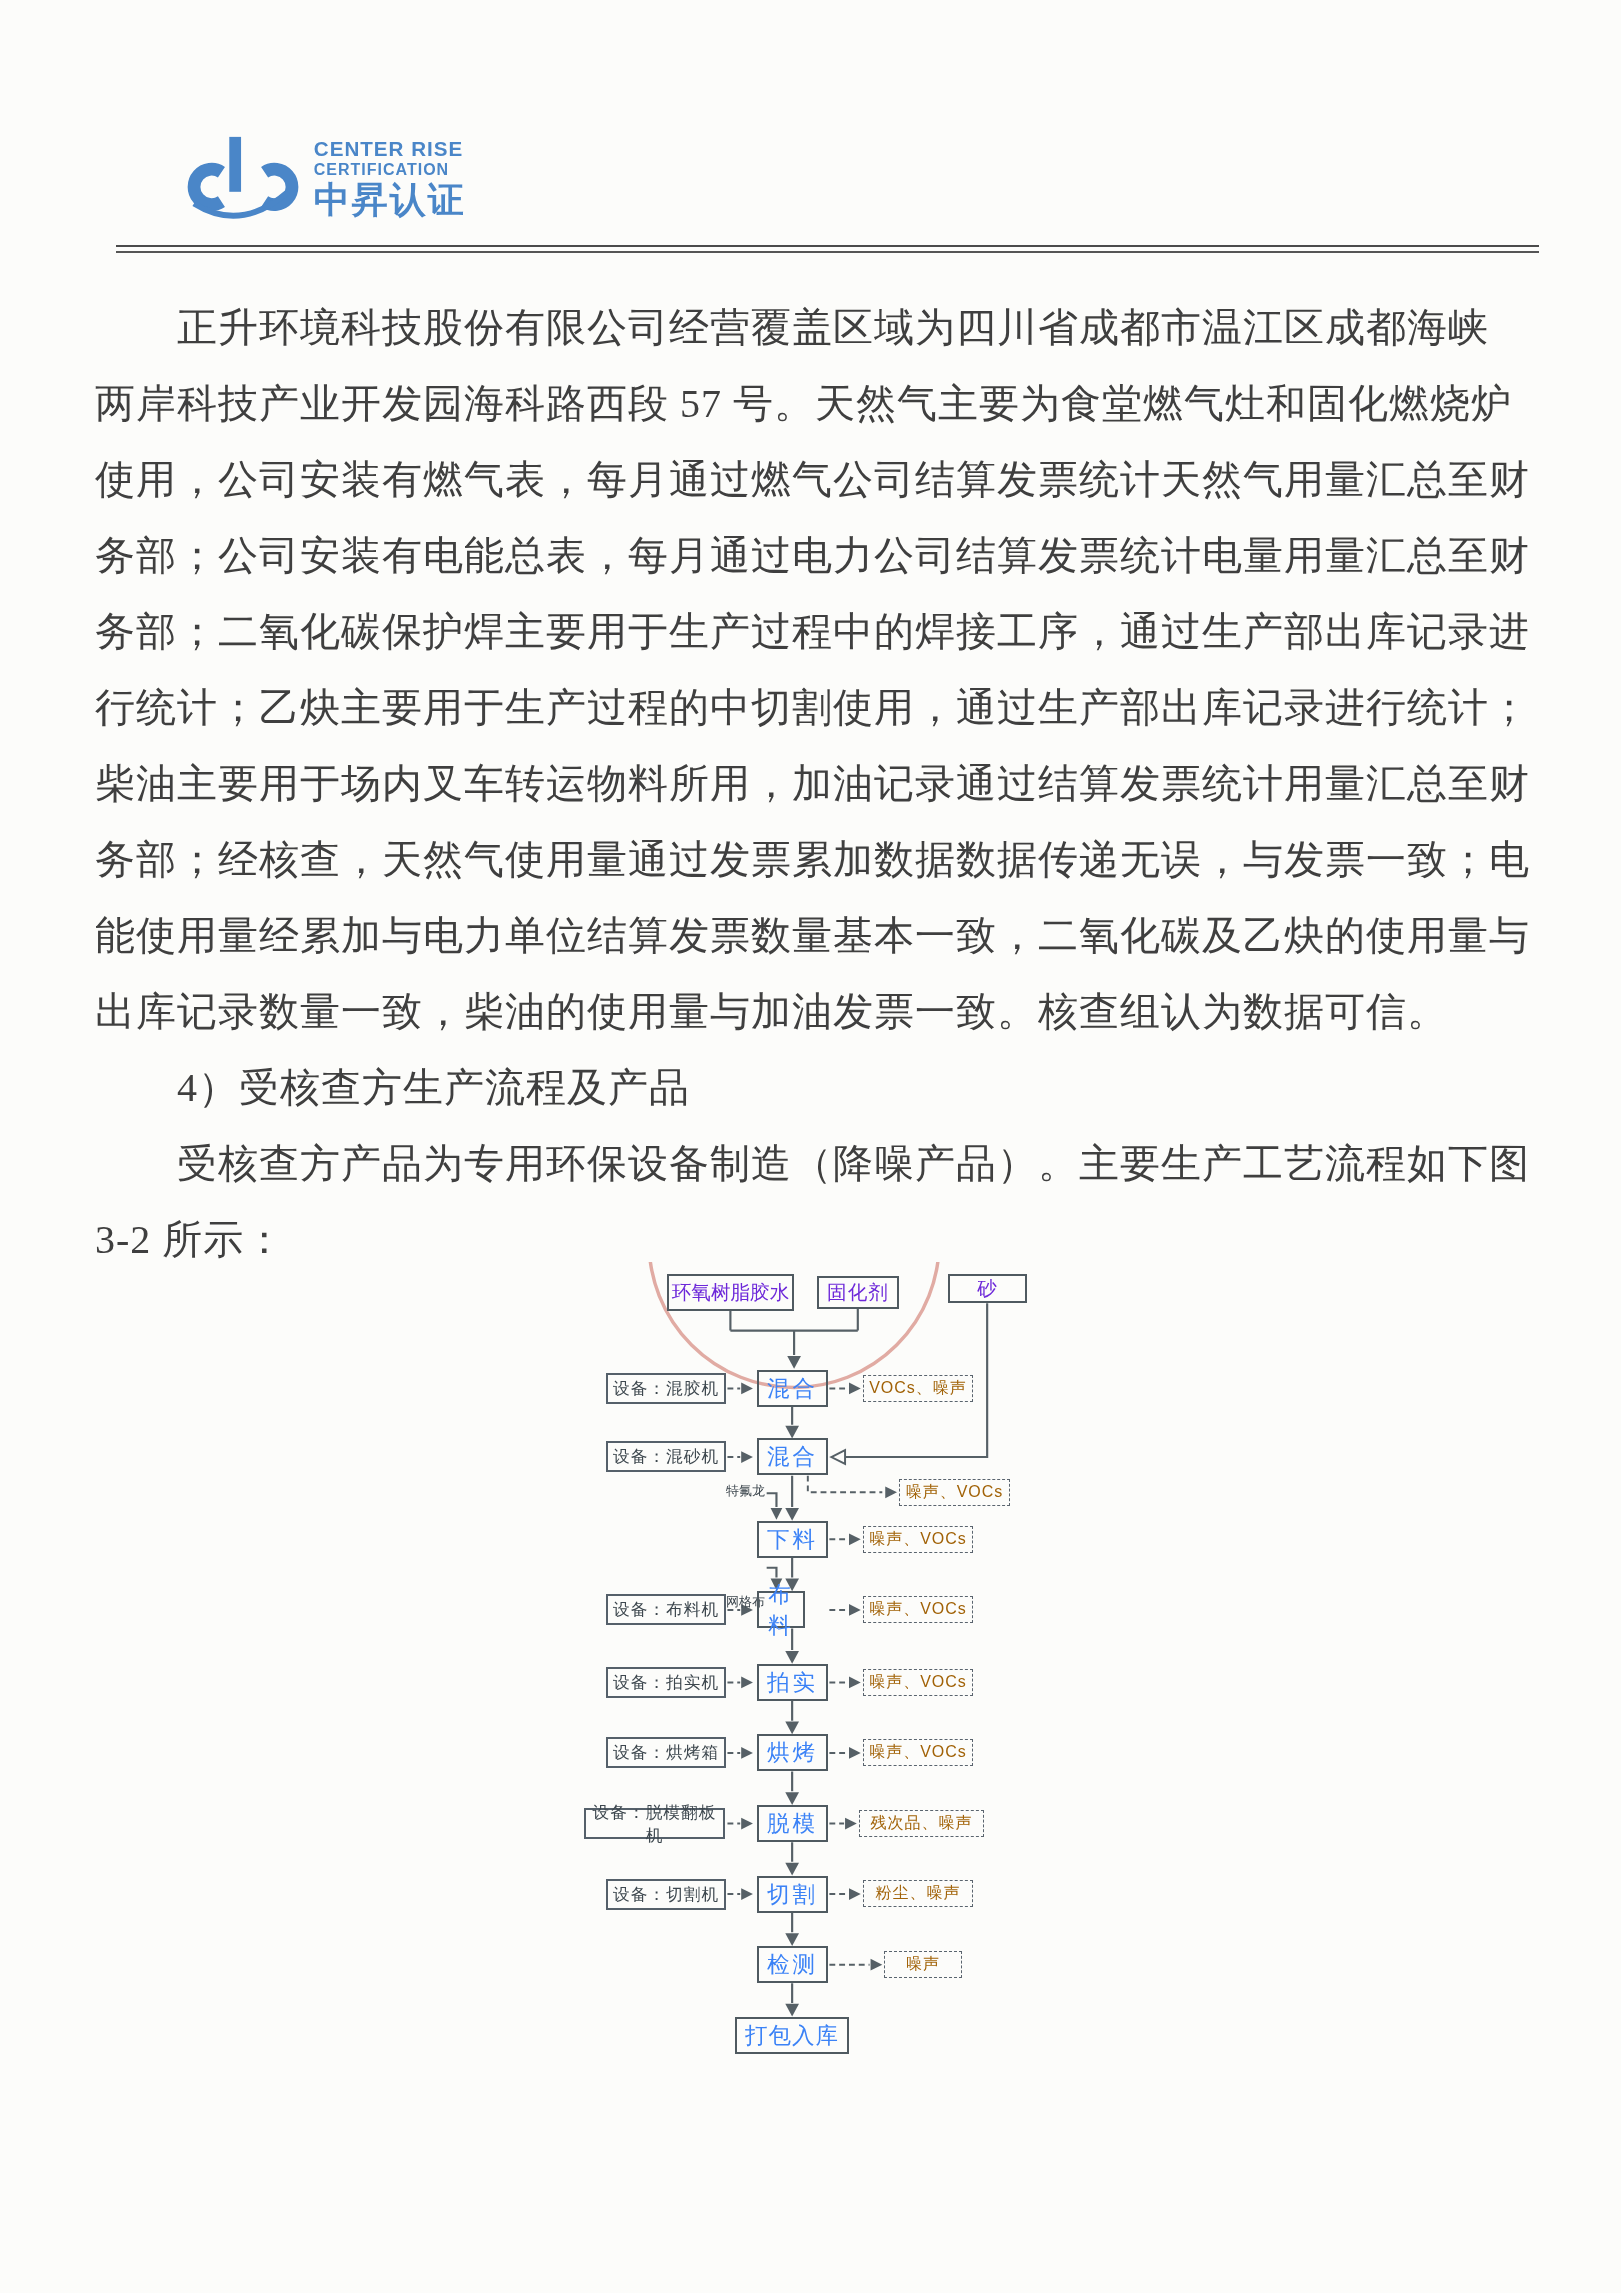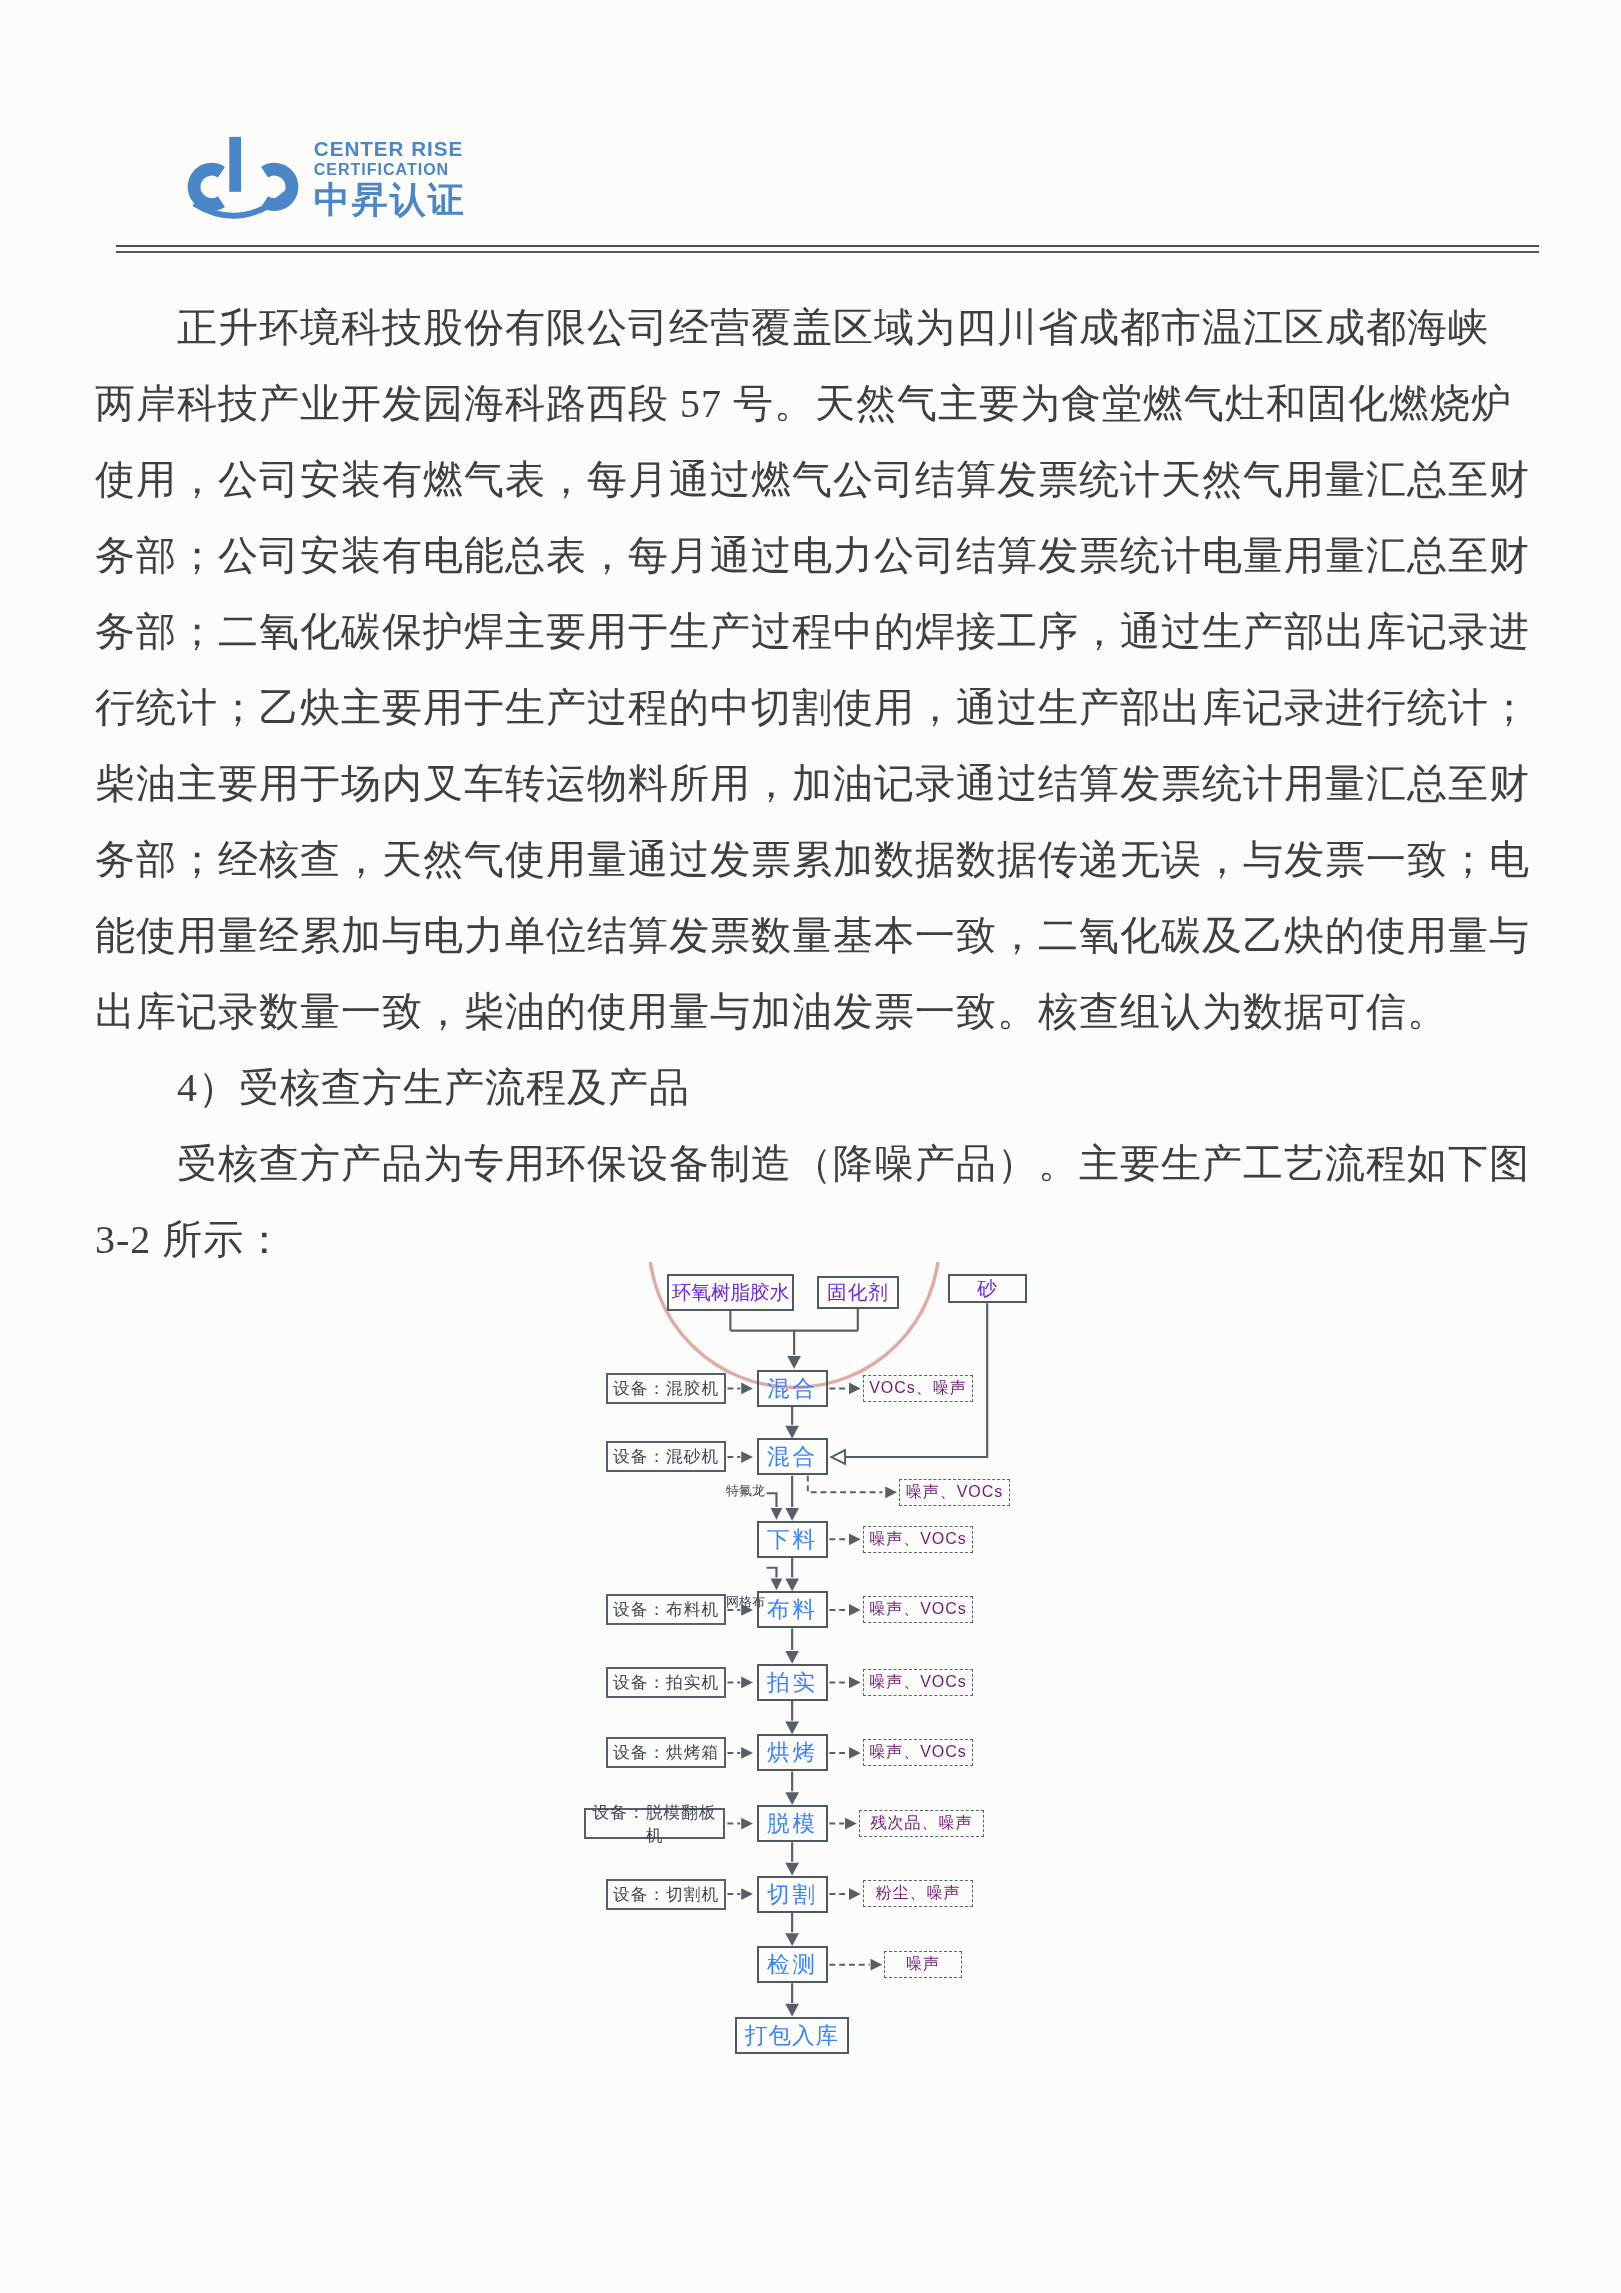--- a/index.html
+++ b/index.html
@@ -27,21 +27,21 @@
 
   
   .flow{position:absolute;left:549px;top:1262px;width:549px;height:833px;
         font-family:"Liberation Sans",sans-serif;}
   .flow svg{position:absolute;left:0;top:0;}
   .fbox{position:absolute;display:flex;align-items:center;justify-content:center;
         box-sizing:border-box;text-align:center;}
   .mbox{border:2px solid #4f5a60;font-size:19.6px;color:#6d28d9;letter-spacing:1px;}
   .pbox{border:2.5px solid #4f5a60;font-size:22.5px;color:#3b82f6;letter-spacing:2.9px;}
   .dbox{border:2px solid #55606a;font-size:16.7px;color:#3d474e;letter-spacing:1px;}
-  .ebox{border:1.6px dashed #5a646e;font-size:16px;color:#701a75;letter-spacing:1px;}
+  .ebox{border:1.6px dashed #5a646e;font-size:16px;color:#a16207;letter-spacing:1px;}
   .slabel{position:absolute;font-size:13px;color:#3d474e;text-align:right;}
 </style>
 </head>
 <body>
 
 <div class="page">
 
   <div class="logo">
     <svg class="logo-mark" width="120" height="102" viewBox="0 0 122 104">
       <g fill="none" stroke="#4a86c8">
@@ -138,21 +138,21 @@
     <div class="fbox mbox" style="left:118px;top:11.8px;width:127px;height:37px;letter-spacing:0;">环氧树脂胶水</div>
     <div class="fbox mbox" style="left:268px;top:13.7px;width:82px;height:33px;">固化剂</div>
     <div class="fbox mbox" style="left:399px;top:11.8px;width:79px;height:29px;">砂</div>
 
     <div class="slabel" style="left:143px;top:220px;width:73px;">特氟龙</div>
     <div class="slabel" style="left:143px;top:294px;width:73px;margin-top:37px;">网格布</div>
 
     <div class="fbox pbox" style="left:208px;top:108px;width:71px;height:37px;">混合</div>
     <div class="fbox pbox" style="left:208px;top:176px;width:71px;height:37px;">混合</div>
     <div class="fbox pbox" style="left:208px;top:259px;width:71px;height:37px;">下料</div>
-    <div class="fbox pbox" style="left:208px;top:329px;width:71px;height:37px;">布料</div>
+    <div class="fbox pbox" style="left:208px;top:329px;width:48px;height:37px;">布料</div>
     <div class="fbox pbox" style="left:208px;top:402px;width:71px;height:37px;">拍实</div>
     <div class="fbox pbox" style="left:208px;top:472px;width:71px;height:37px;">烘烤</div>
     <div class="fbox pbox" style="left:208px;top:543px;width:71px;height:37px;">脱模</div>
     <div class="fbox pbox" style="left:208px;top:614px;width:71px;height:37px;">切割</div>
     <div class="fbox pbox" style="left:208px;top:684px;width:71px;height:37px;">检测</div>
     <div class="fbox pbox" style="left:186px;top:755px;width:114px;height:37px;letter-spacing:1px;">打包入库</div>
 
     <div class="fbox dbox" style="left:57px;top:111px;width:120px;height:31px;">设备：混胶机</div>
     <div class="fbox dbox" style="left:57px;top:179px;width:120px;height:31px;">设备：混砂机</div>
     <div class="fbox dbox" style="left:57px;top:332px;width:120px;height:31px;">设备：布料机</div>

